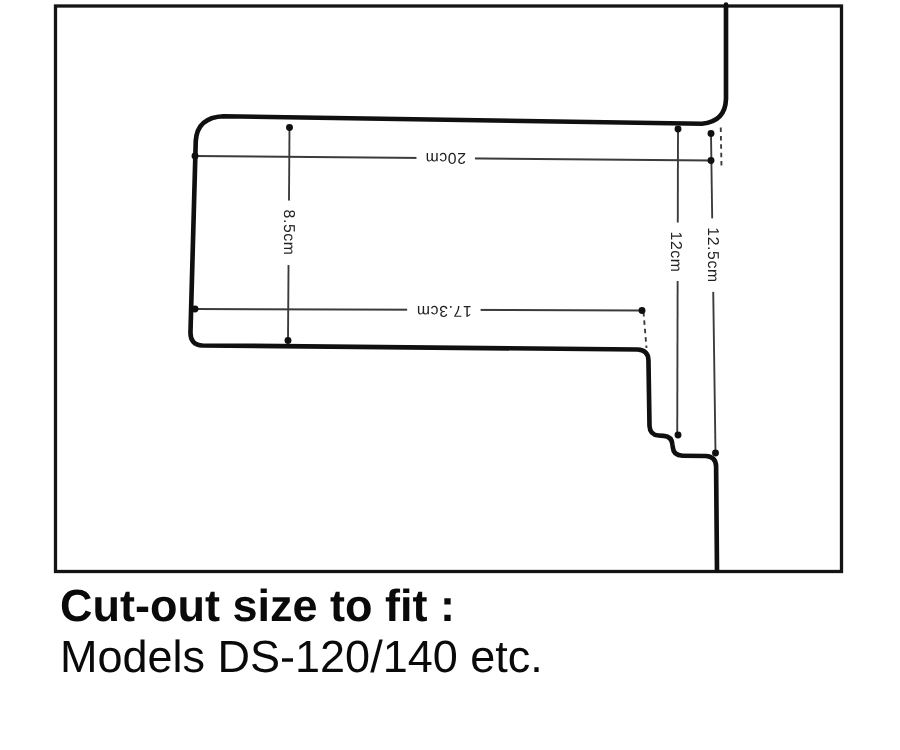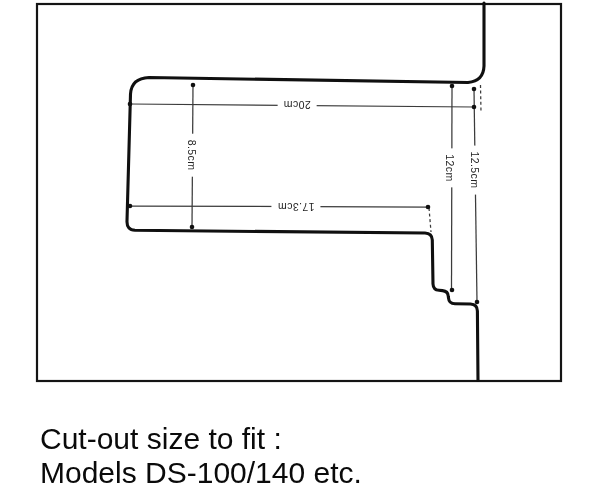--- a/index.html
+++ b/index.html
@@ -45,24 +45,23 @@
   }
 
   .caption {
     position: absolute;
     left: 40px;
     top: 387px;
     color: #0a0a0a;
   }
   .caption-title {
     font-size: 30px;
-    font-weight: 400;
+    font-weight: 700;
     line-height: 35px;
     white-space: nowrap;
-    margin-top: 34px;
   }
   .caption-subtitle {
     font-size: 30px;
     font-weight: 400;
     line-height: 34px;
     white-space: nowrap;
   }
 </style>
 </head>
 <body>
@@ -129,16 +128,16 @@
 
   <div class="dim rot90" style="left:191.5px; top:155px">8.5cm</div>
 
   <div class="dim rot90" style="left:450px; top:168px">12cm</div>
 
   <div class="dim rot90" style="left:474.5px; top:170px">12.5cm</div>
 
 
   <div class="caption">
     <div class="caption-title">Cut-out size to fit :</div>
-    <div class="caption-subtitle">Models DS-100/140 etc.</div>
+    <div class="caption-subtitle">Models DS-120/140 etc.</div>
   </div>
 
 </div>
 
 </body></html>

